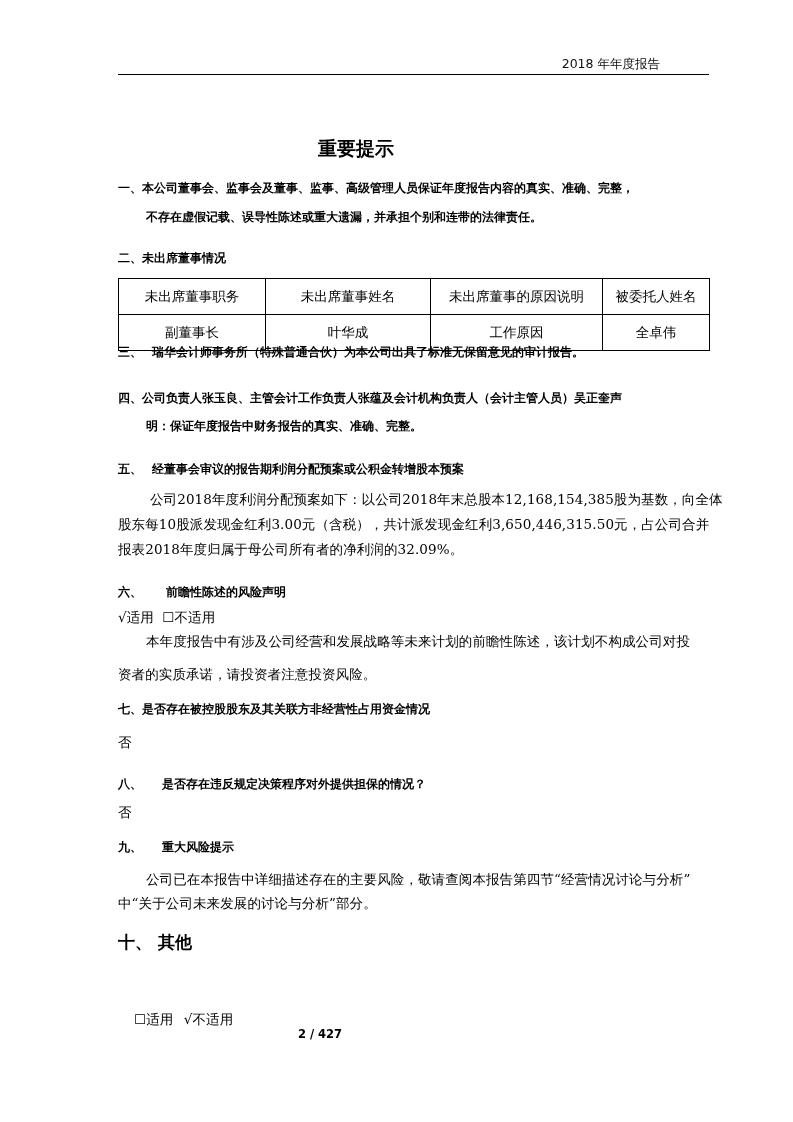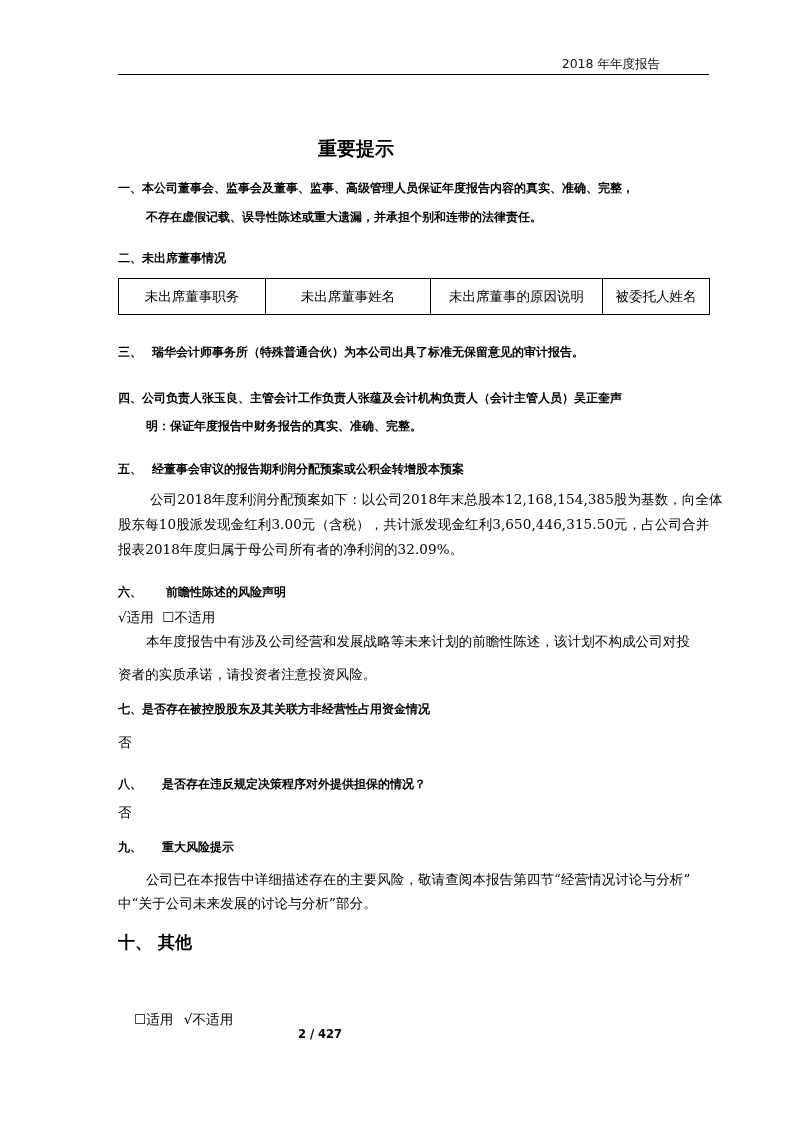--- a/index.html
+++ b/index.html
@@ -32,20 +32,26 @@
 <div class="abs h" style="left:146px; top:209px;">不存在虚假记载、误导性陈述或重大遗漏，并承担个别和连带的法律责任。</div>
 
 <div class="abs h" style="left:118px; top:250px;">二、未出席董事情况</div>
 <table class="t">
   <tbody>
       <tr>
     <td style="width:130px">未出席董事职务</td>
     <td style="width:148px">未出席董事姓名</td>
     <td style="width:155px">未出席董事的原因说明</td>
     <td>被委托人姓名</td>
+  </tr>
+  <tr>
+    <td>副董事长</td>
+    <td>叶华成</td>
+    <td>工作原因</td>
+    <td>全卓伟</td>
   </tr>
 </tbody>
   </table>
 
 <div class="abs h" style="left:118px; top:344px;">三、</div>
 <div class="abs h" style="left:152px; top:344px;">瑞华会计师事务所（特殊普通合伙）为本公司出具了标准无保留意见的审计报告。</div>
 
 <div class="abs h" style="left:118px; top:390px;">四、公司负责人张玉良、主管会计工作负责人张蕴及会计机构负责人（会计主管人员）吴正奎声</div>
 <div class="abs h" style="left:146px; top:418px;">明：保证年度报告中财务报告的真实、准确、完整。</div>
 

